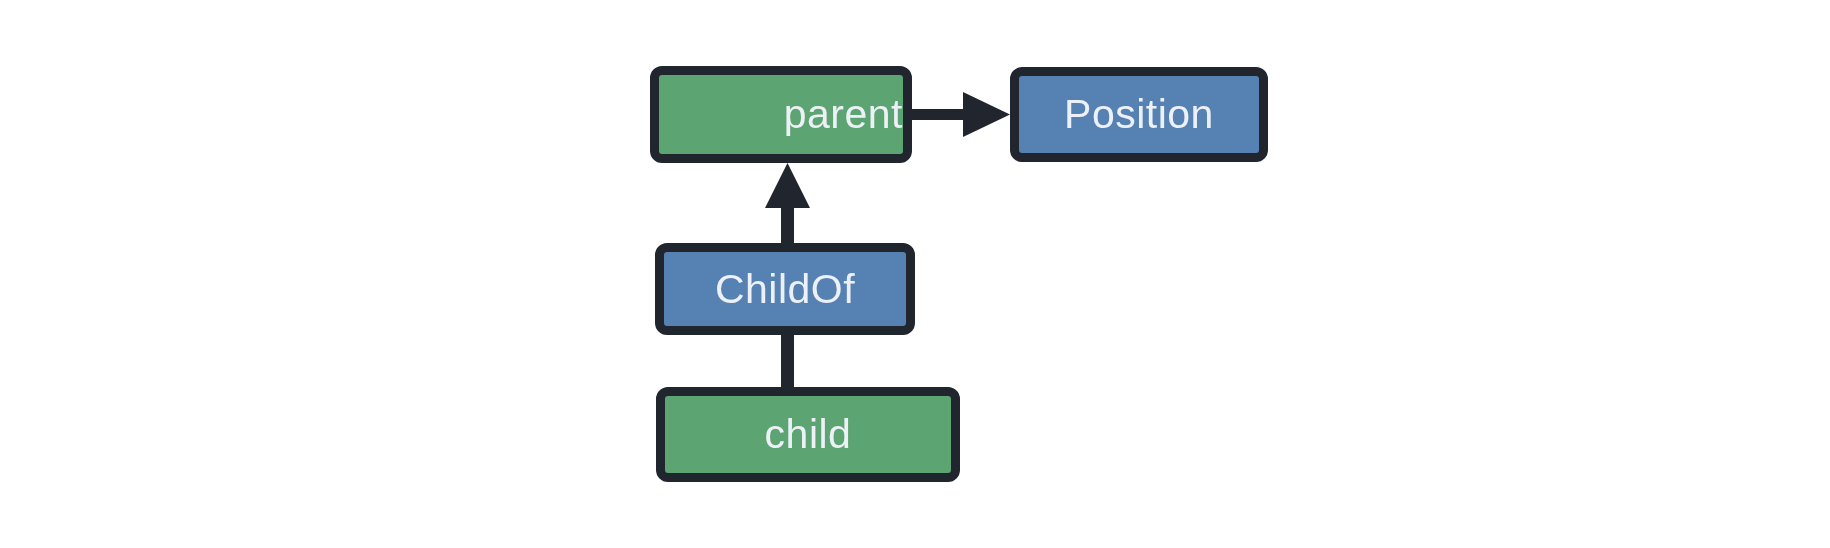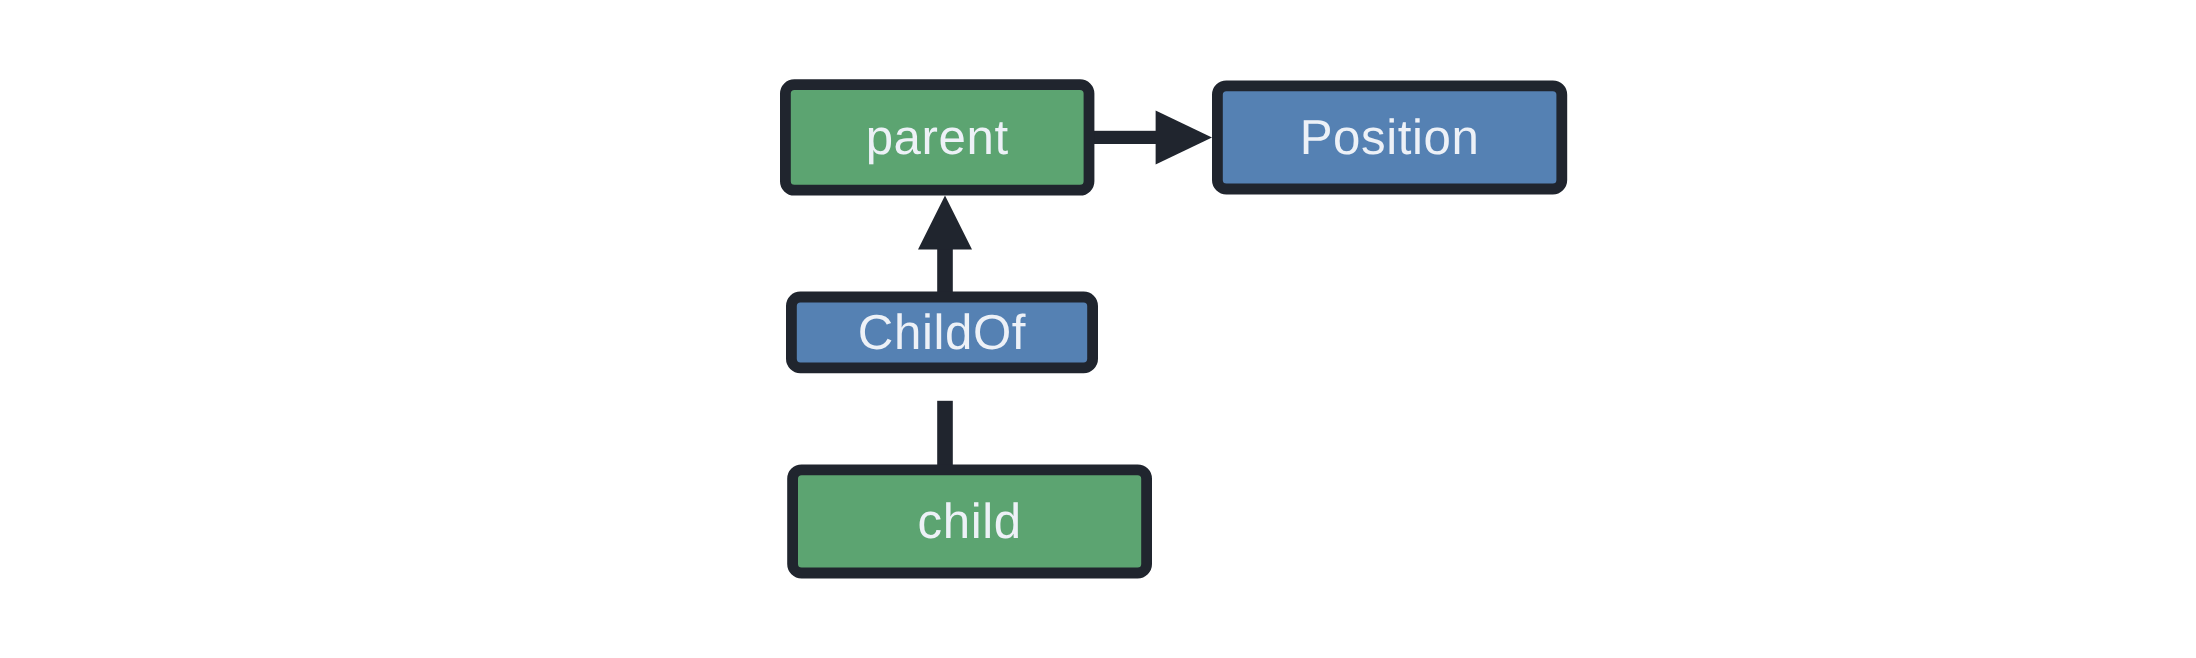--- a/index.html
+++ b/index.html
@@ -53,29 +53,29 @@
     <g>
       <rect x="781" y="202" width="13" height="46"></rect>
       <polygon points="765,208 810,208 787.5,163"></polygon>
     </g>
 
     <g>
       <rect x="781" y="334" width="13" height="58"></rect>
     </g>
   </svg>
 
-  <div class="node green" style="left:650px;top:66px;width:262px;height:97px;">
+  <div class="node green" style="left:650px;top:66px;width:262px;height:97px;justify-content:flex-end;">
     <span class="node-label">parent</span>
   </div>
 
-  <div class="node blue" style="left:1010px;top:67px;width:296px;height:95px;border-radius:12px;">
+  <div class="node blue" style="left:1010px;top:67px;width:258px;height:95px;border-radius:12px;">
     <span class="node-label">Position</span>
   </div>
 
-  <div class="node blue" style="left:655px;top:243px;width:260px;height:68px;">
+  <div class="node blue" style="left:655px;top:243px;width:260px;height:92px;">
     <span class="node-label">ChildOf</span>
   </div>
 
   <div class="node green" style="left:656px;top:387px;width:304px;height:95px;">
     <span class="node-label">child</span>
   </div>
 
 </div>
 
 </body></html>

